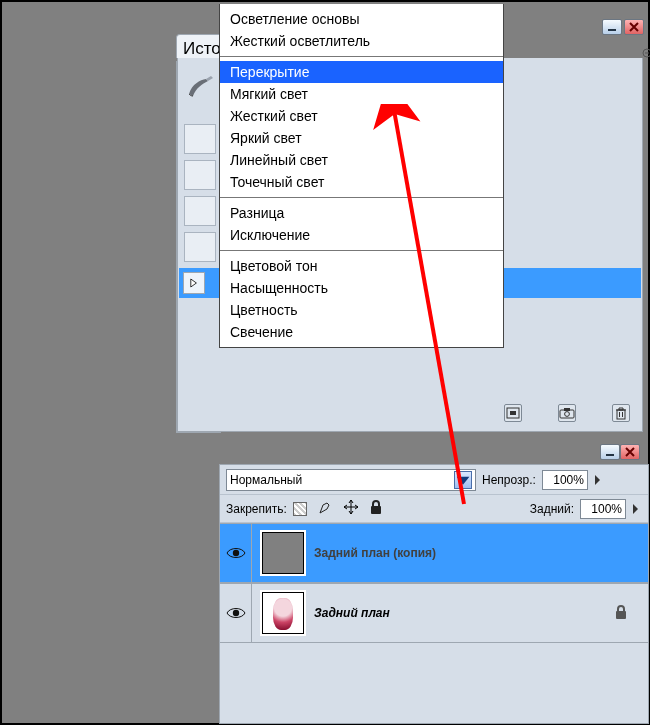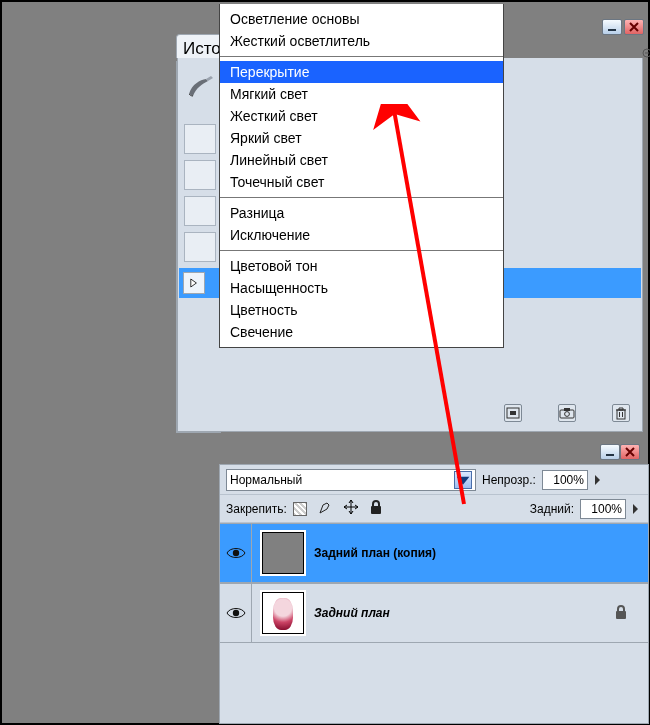--- a/index.html
+++ b/index.html
@@ -31,21 +31,21 @@
   .lay-row{height:30px;display:flex;align-items:center;gap:6px;border-bottom:1px solid #b9c3cf;padding:0 6px}
   .row2{height:28px}
   .mode-select{width:250px;height:22px;border:1px solid #7e8995;background:#fff;display:flex;align-items:center;justify-content:space-between;padding:0 3px}
   .mode-select .dd{width:18px;height:18px;background:linear-gradient(#dbe8ff,#9dbef1);border:1px solid #4a6ea9;display:flex;align-items:center;justify-content:center}
   .num-field{width:46px;height:20px;border:1px solid #7e8995;background:#fff;padding:0 3px;display:flex;align-items:center;justify-content:flex-end}
   .tri-expand{width:10px;height:18px;display:flex;align-items:center;justify-content:center}
   .lbl{white-space:nowrap}
 
   .layer-list{}
   .layer-item{height:60px;display:flex;align-items:center;border-top:1px solid #9ea7b1;border-bottom:1px solid #9ea7b1;background:#d6dee8}
-  .layer-item.sel{background:#3b9bff;color:#000000}
+  .layer-item.sel{background:#3b9bff;color:#404040}
   .eye-col{width:32px;display:flex;align-items:center;justify-content:center;border-right:1px solid #9ea7b1;height:100%}
   .thumb{width:42px;height:42px;border:1px solid #000;outline:2px solid #fff;margin:0 10px;background:#808080;position:relative;overflow:hidden}
   .thumb.t2{background:#fff}
   .lname{font-weight:bold}
   .lname.locked{font-style:italic;font-weight:bold}
   .lock-ico{margin-left:auto;margin-right:20px}
   .p1{position:absolute;left:10px;top:5px;width:20px;height:32px;background:radial-gradient(circle at 50% 30%,#f4d6de 35%,#c46 60%,#702 100%);border-radius:40%}
 
   
   .lock-iconset{display:flex;gap:10px;align-items:center}

